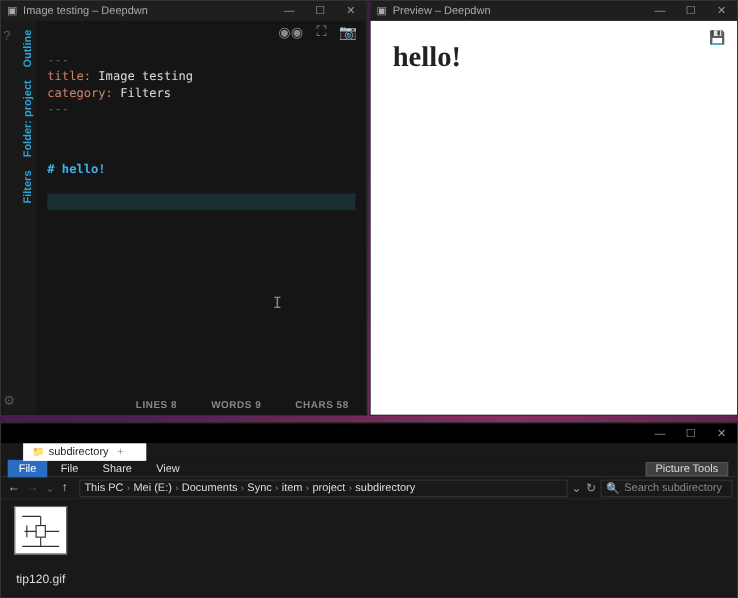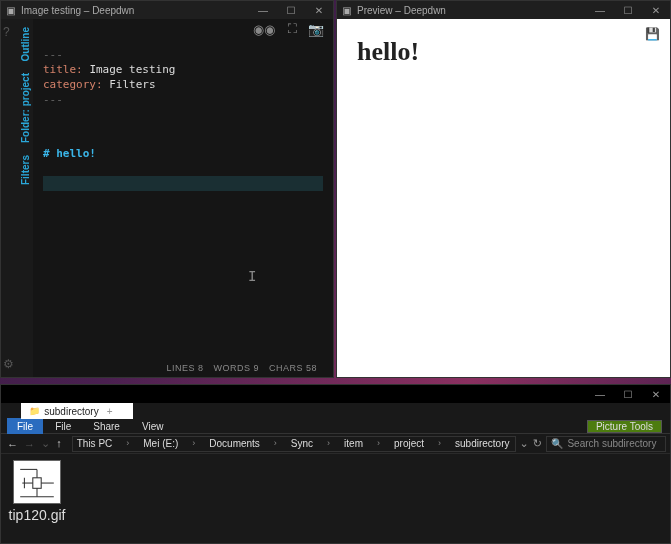--- a/index.html
+++ b/index.html
@@ -22,52 +22,52 @@
 .editor-main { flex: 1; display: flex; flex-direction: column; }
 .editor-toolbar { height: 20px; display: flex; justify-content: flex-end; align-items: center; padding-right: 8px; gap: 12px; color: #888; }
 .editor-toolbar span { font-size: 13px; }
 .code-area { flex: 1; padding: 8px 10px; font-family: "Consolas", monospace; font-size: 11px; line-height: 15px; color: #ccc; position: relative; }
 .hr-line { color: #666; }
 .kw { color: #d4826a; }
 .val { color: #ddd; }
 .heading-md { color: #3ab5e8; font-weight: bold; margin-top: 24px; }
 .current-line { background: rgba(42, 127, 143, 0.25); height: 15px; width: 100%; }
 .cursor-beam { position: absolute; color: #888; font-size: 14px; }
-.statusbar { height: 18px; display: flex; justify-content: flex-end; align-items: center; gap: 10px; padding-right: 16px; color: #888; font-size: 9px; letter-spacing: 0.5px; }
+.statusbar { height: 18px; display: flex; justify-content: flex-end; align-items: center; gap: 31px; padding-right: 16px; color: #888; font-size: 9px; letter-spacing: 0.5px; font-weight: bold; }
 
 
 #preview-win { left: 336px; top: 0; width: 335px; height: 378px; }
 .preview-body { flex: 1; background: #fff; position: relative; padding: 18px 20px; }
 .preview-body h1 { font-family: Georgia, "Times New Roman", serif; font-size: 26px; color: #222; font-weight: bold; }
 .save-icon { position: absolute; top: 8px; right: 10px; color: #ccc; font-size: 12px; }
 
 
 #explorer-win { left: 0; top: 384px; width: 671px; height: 160px; background: #191919; }
 #explorer-win .titlebar { background: #000; color: #fff; }
 .explorer-tabs { height: 16px; background: #191919; display: flex; align-items: flex-end; }
 .exp-tab { height: 16px; background: #fff; color: #222; font-size: 10px; padding: 1px 20px 1px 8px; display: flex; align-items: center; position: relative; margin-left: 20px; }
 .exp-tab .folder-glyph { color: #d9a63a; margin-right: 4px; font-size: 9px; }
 .exp-tab .new-tab { margin-left: 8px; color: #999; }
 .ribbon { height: 15px; background: #191919; display: flex; align-items: center; padding-left: 6px; gap: 2px; font-size: 10px; color: #ddd; border-bottom: 1px solid #333; }
 .ribbon-item { padding: 3px 10px; }
 .ribbon-item.file { background: #2a6cbf; color: #fff; }
-.ribbon-item.picture { background: #4d7c0f; margin-left: auto; margin-right: 8px; border: 1px solid #555; padding: 0px 8px; }
+.ribbon-item.picture { background: #404040; margin-left: auto; margin-right: 8px; border: 1px solid #555; padding: 0px 8px; }
 .addrbar { height: 20px; background: #191919; display: flex; align-items: center; border-bottom: 1px solid #2a2a2a; }
 .nav-arrows { display: flex; gap: 6px; padding: 0 6px; color: #ccc; font-size: 11px; }
 .nav-arrows .disabled { color: #555; }
-.breadcrumb { flex: 1; display: flex; font-size: 10px; color: #ddd; border: 1px solid #333; margin: 2px 4px; padding: 1px 4px; height: 16px; gap: 11px; }
+.breadcrumb { flex: 1; display: flex; font-size: 10px; color: #ddd; border: 1px solid #333; margin: 2px 4px; padding: 1px 4px; height: 16px; }
 .bc-sep { color: #888; margin: 0 3px; font-size: 9px; }
 .addr-controls { display: flex; align-items: center; gap: 4px; padding-right: 4px; color: #999; font-size: 11px; }
 .search-box { border: 1px solid #333; width: 120px; height: 16px; display: flex; align-items: center; padding: 0 4px; color: #888; font-size: 10px; }
 .search-box span:first-child { margin-right: 4px; }
 .file-grid { flex: 1; background: #191919; padding: 6px 8px; display: flex; align-items: flex-start; }
 .file-item { width: 56px; display: flex; flex-direction: column; align-items: center; }
 .thumb { width: 48px; height: 44px; background: #fff; border: 1px solid #666; padding: 2px; display: flex; align-items: center; justify-content: center; }
 .thumb svg { width: 100%; height: 100%; }
-.file-label { color: #ddd; font-size: 14px; margin-top: 3px; text-align: center; }
+.file-label { color: #ddd; font-size: 11px; margin-top: 17px; text-align: center; }
 .exp-status { height: 16px; background: #191919; border-top: 1px solid #333; display: flex; align-items: center; padding: 0 8px; font-size: 10px; color: #ccc; }
 .exp-status .view-icons { margin-left: auto; display: flex; gap: 4px; color: #999; }
 </style>
 </head>
 <body>
 
 <div class="win" id="editor-win">
   <div class="titlebar">
     <span class="app-icon">▣</span>
     <span>Image testing – Deepdwn</span>

